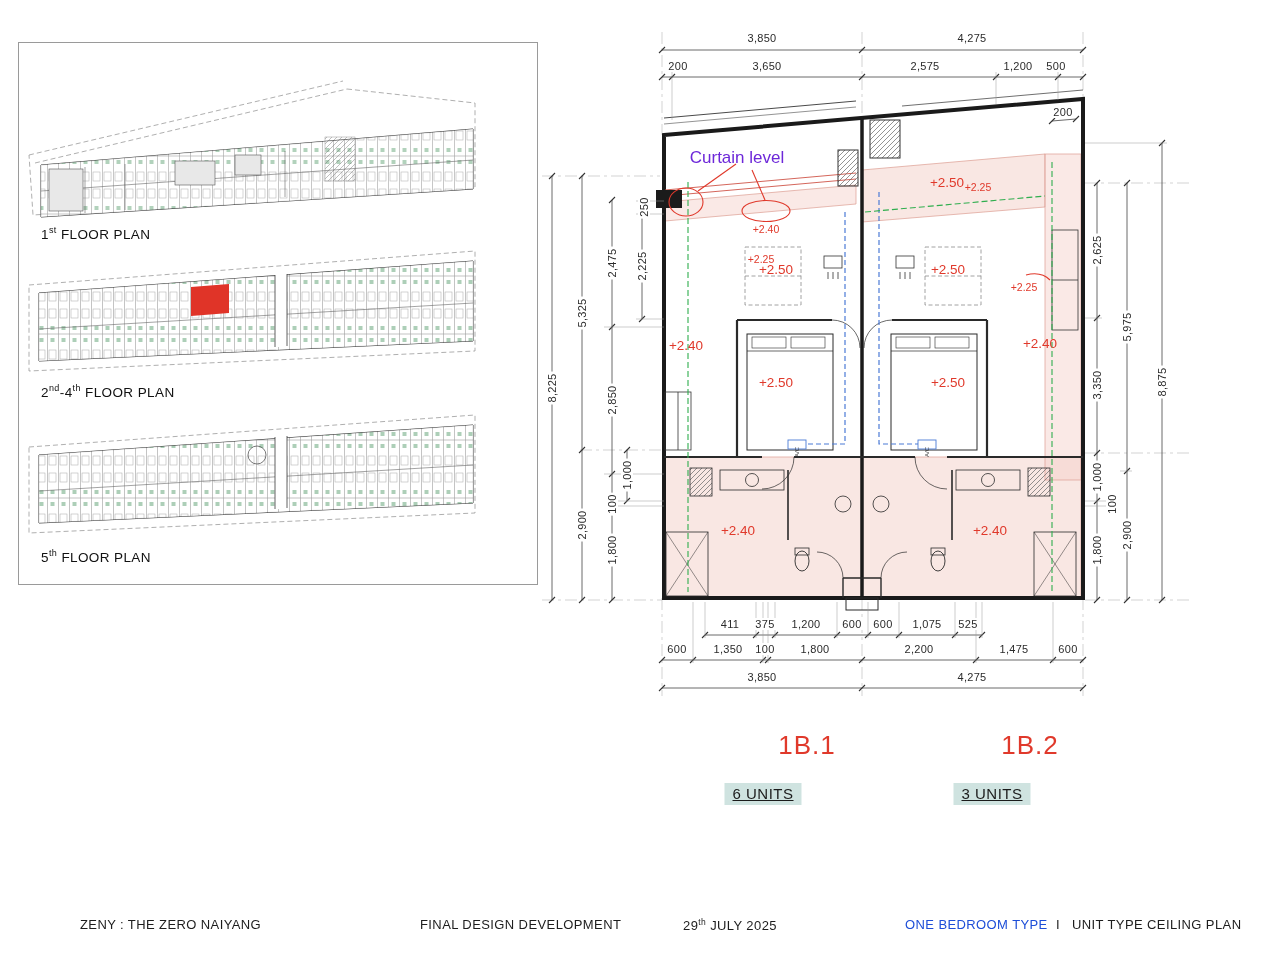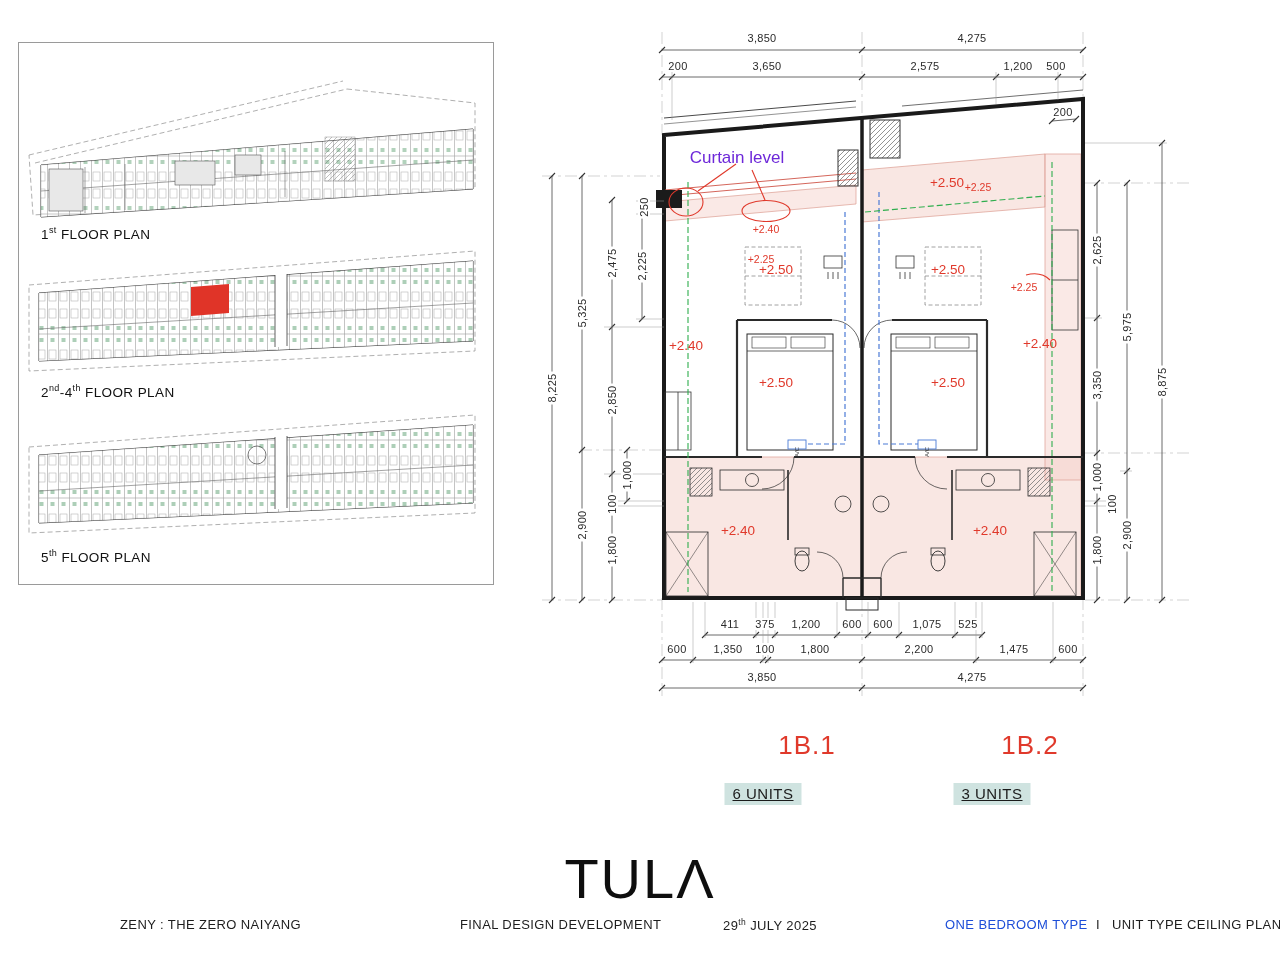--- a/index.html
+++ b/index.html
@@ -1,40 +1,40 @@
 <!DOCTYPE html>
 <html><head>
 <meta charset="utf-8">
 <style>
   * { margin:0; padding:0; box-sizing:border-box; }
   html,body { width:1280px; height:960px; background:#fff; font-family:"Liberation Sans", sans-serif; color:#222; }
   #canvas { position:relative; width:1280px; height:960px; background:#ffffff; overflow:hidden; }
 
   
-  #keyplans { position:absolute; left:18px; top:42px; width:476px; height:543px; border:1px solid #9a9a9a; background:#fff; }
+  #keyplans { position:absolute; left:18px; top:42px; width:520px; height:543px; border:1px solid #9a9a9a; background:#fff; }
   .kpsvg { position:absolute; }
   .kplabel { position:absolute; left:22px; font-size:13.5px; letter-spacing:0.4px; color:#111; white-space:nowrap; }
   .kplabel sup { font-size:9px; }
 
   
   #mainplan { position:absolute; left:540px; top:20px; width:700px; height:815px; }
   #plansvg { position:absolute; left:0; top:0; }
   .dim, .dimv { position:absolute; font-size:11px; color:#2b2b2b; white-space:nowrap; letter-spacing:0.3px; background:#fff; padding:0 2px; }
   .dim  { transform:translateX(-50%); }
   .dimv { transform:translate(-50%,-50%) rotate(-90deg); }
   .lvl { position:absolute; color:#e0392b; transform:translate(-50%,-50%); font-size:13.5px; white-space:nowrap; }
   .lvl.small { font-size:10.5px;margin-top:18px; }
   .curtain { position:absolute; color:#6d28d9; font-size:17px; transform:translateX(-50%); white-space:nowrap; }
   .tinylabel { position:absolute; font-size:6px; color:#333; transform:translate(-50%,-50%) rotate(-90deg); white-space:nowrap; }
   .unitname { position:absolute; transform:translateX(-50%); color:#e0392b; font-size:26px; letter-spacing:1px; white-space:nowrap;margin-left:42px; }
   .unitcount { position:absolute; transform:translateX(-50%); font-size:15px; color:#1b1b1b; background:#cfe3e0; padding:2px 8px 3px; text-decoration:underline; letter-spacing:0.5px; white-space:nowrap; }
 
   
   #logo { position:absolute; left:0; width:100%; top:846px; text-align:center; font-size:56px; letter-spacing:2px; color:#0e0e0e; font-weight:400; }
-  .footer-item { position:absolute; top:917px; font-size:13px; letter-spacing:0.4px; color:#1d1d1d; white-space:nowrap;margin-left:40px; }
+  .footer-item { position:absolute; top:917px; font-size:13px; letter-spacing:0.4px; color:#1d1d1d; white-space:nowrap; }
   .footer-item sup { font-size:8.5px; }
   .footer-red { color:#1d4ed8; }
 </style>
 </head>
 <body>
 
 <div id="canvas">
 
   <svg width="0" height="0" style="position:absolute">
     <defs>
@@ -317,21 +317,20 @@
 
     <span class="tinylabel" style="left:257px; top:432px">A/C</span>
     <span class="tinylabel" style="left:387px; top:432px">A/C</span>
 
     <span class="unitname" style="left:225px; top:710px">1B.1</span>
     <span class="unitcount" style="left:223px; top:763px">6 UNITS</span>
     <span class="unitname" style="left:448px; top:710px">1B.2</span>
     <span class="unitcount" style="left:452px; top:763px">3 UNITS</span>
   </div>
 
-  <div id="logo">TULΛ</div>
 
   <span class="footer-item" style="left:80px">ZENY :  THE ZERO NAIYANG</span>
   <span class="footer-item" style="left:420px">FINAL DESIGN DEVELOPMENT</span>
   <span class="footer-item" style="left:683px"><span>29</span><sup>th</sup><span> JULY 2025</span></span>
   <span class="footer-item footer-red" style="left:905px">ONE BEDROOM TYPE</span>
   <span class="footer-item" style="left:1056px">I</span>
   <span class="footer-item" style="left:1072px">UNIT TYPE CEILING PLAN</span>
 </div>
 
 </body></html>

